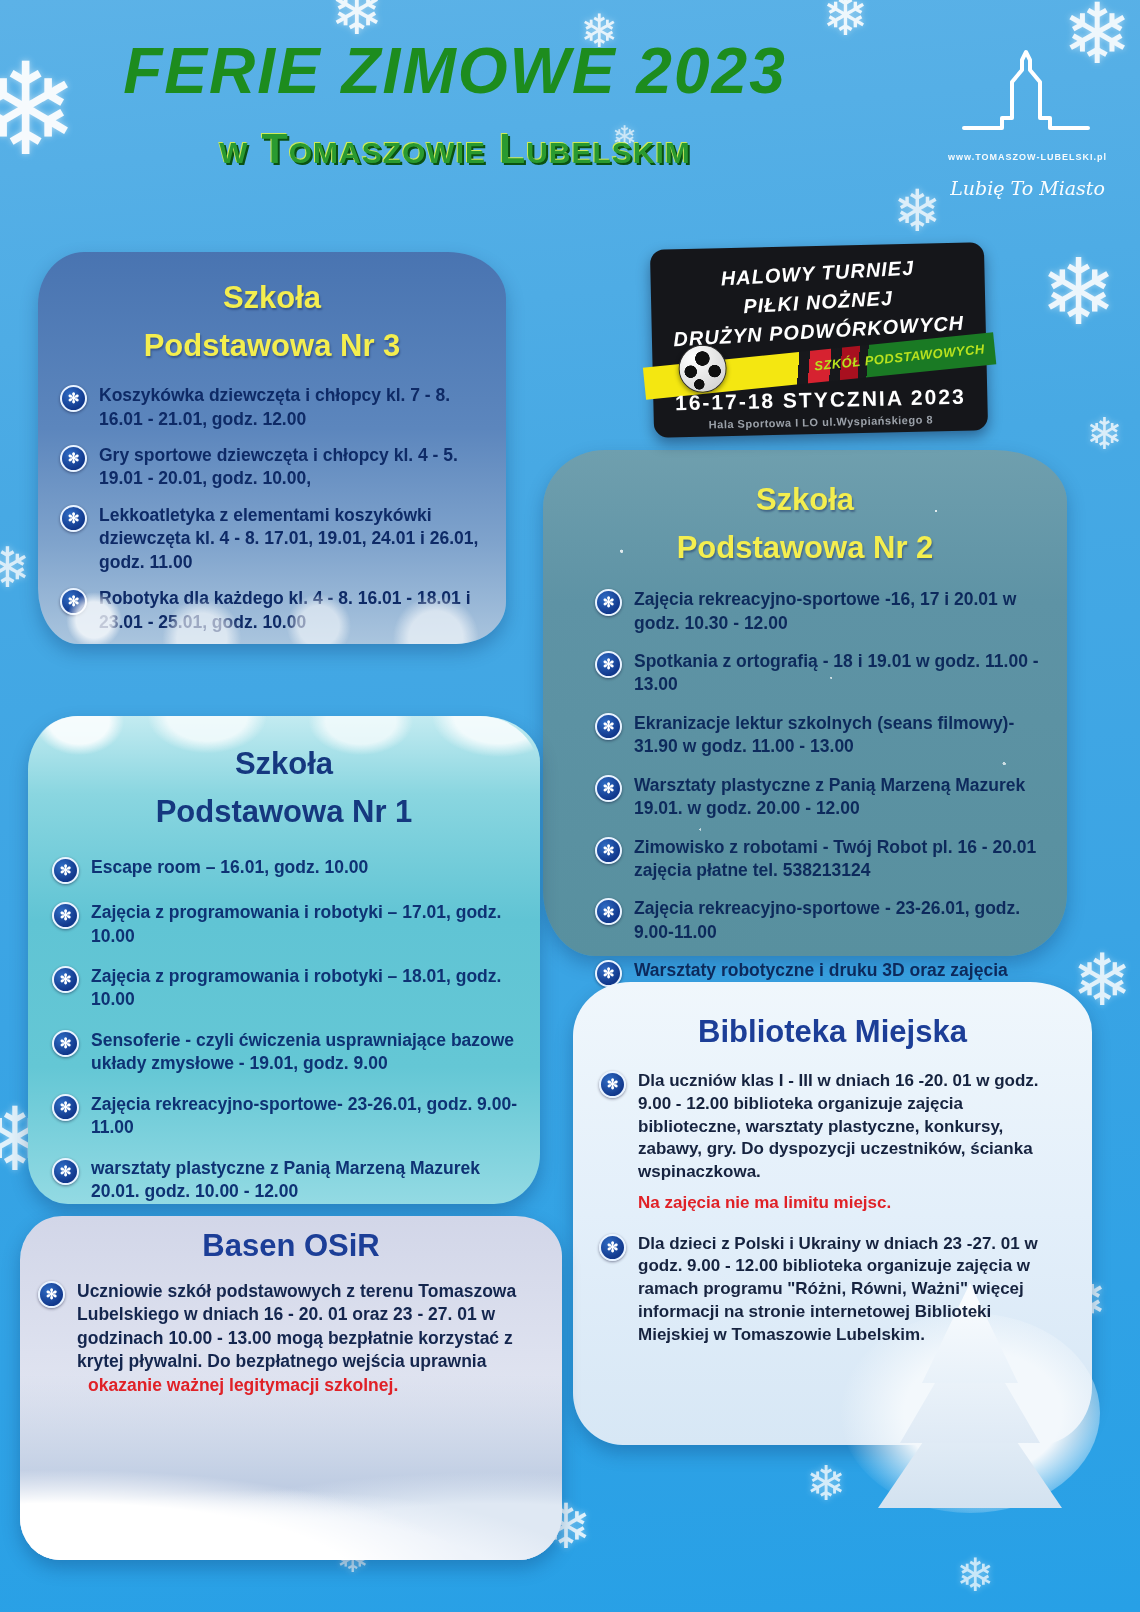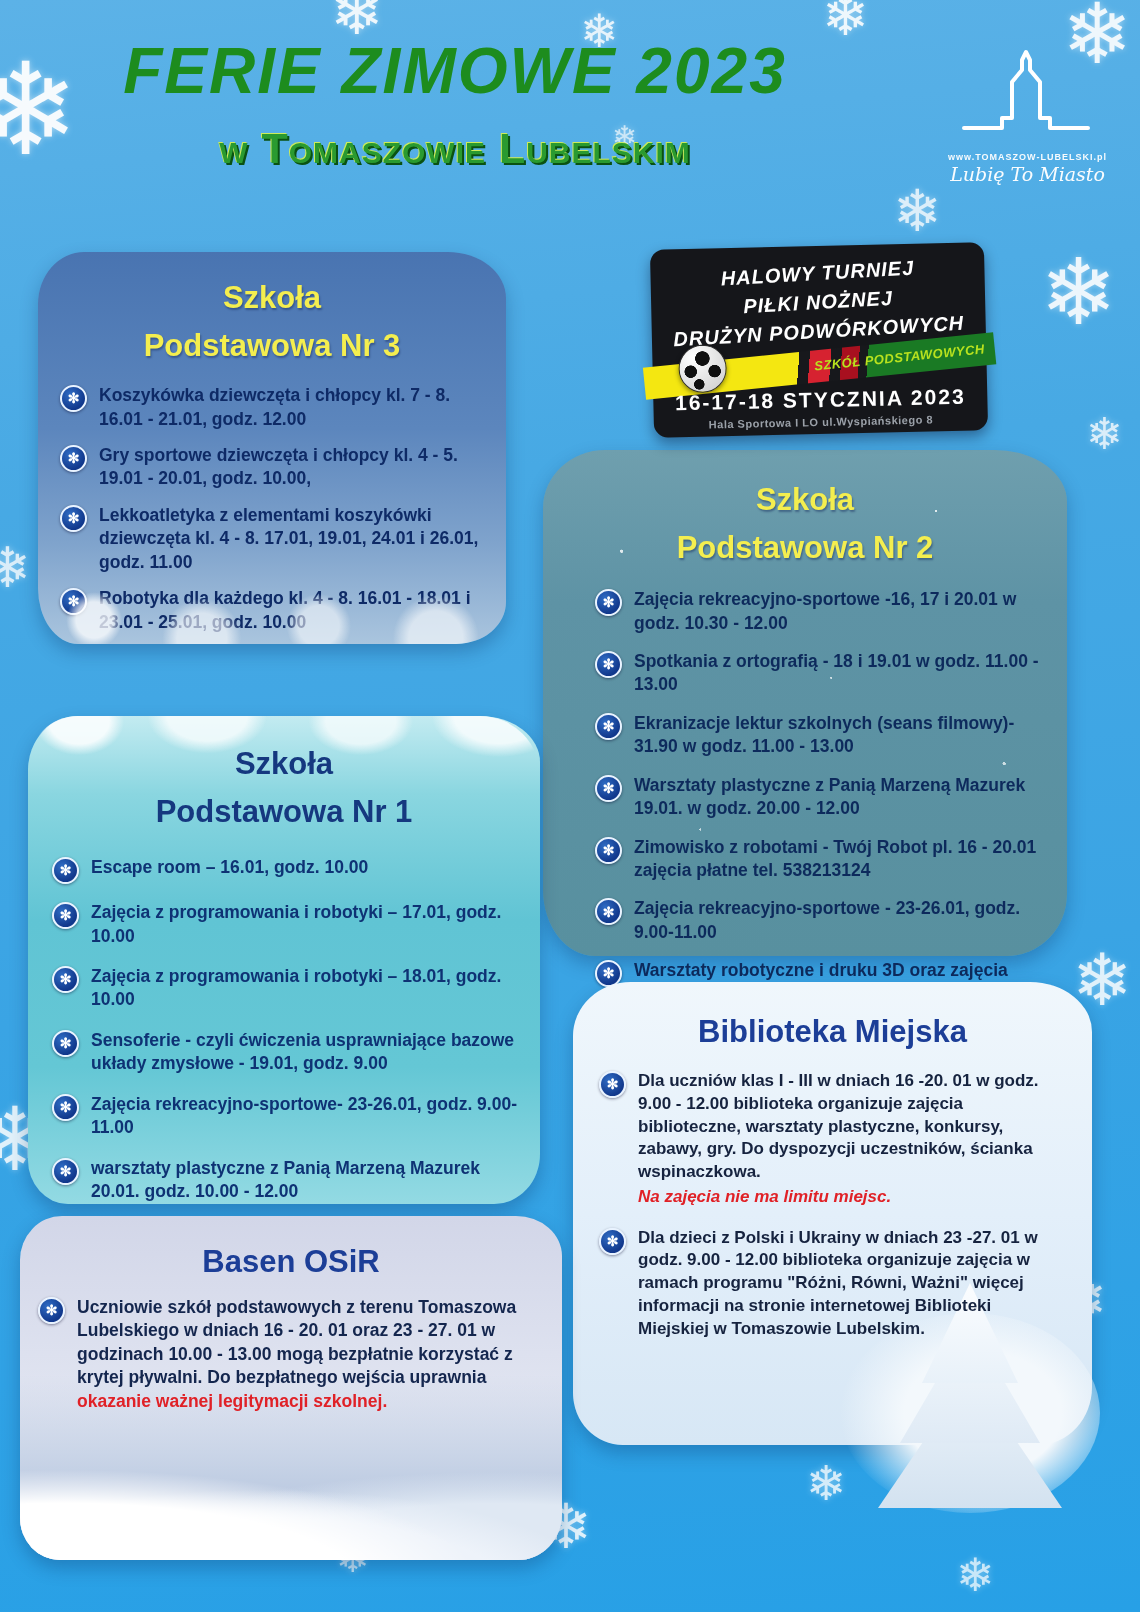--- a/index.html
+++ b/index.html
@@ -21,21 +21,21 @@
   }
   .sub-title{
     margin-top:16px; font-size:43px; font-weight:700; font-variant:small-caps;
     color:#2a9a30; letter-spacing:1px;
     text-shadow:-1px -1px 0 #cdeb5a, 2px 2px 0 #0a5212;
   }
   
   .logo{position:absolute; left:930px; top:40px; width:195px; height:150px; z-index:2; text-align:center; color:#fff;}
   .logo svg{display:block; margin:0 auto;}
   .logo-site{font-size:9px; font-weight:700; letter-spacing:1px; opacity:.95; margin-top:20px;}
-  .logo-slogan{font-family:"DejaVu Serif", serif; font-style:italic; font-size:19px; margin-top:1px; opacity:.97;}
+  .logo-slogan{font-family:"DejaVu Serif", serif; font-style:italic; font-size:19px; margin-top:15px; opacity:.97;}
   
   .card{position:absolute; z-index:2; box-shadow:0 8px 18px rgba(8,40,90,.28);}
   .card-title{text-align:center; font-weight:800; font-size:31px; line-height:1.55;}
   .yellow-title{color:#f4ee4f; text-shadow:1px 2px 2px rgba(20,40,90,.45);}
   .navy-title{color:#15387f;}
   .royal-title{color:#1c3e97;}
   .items{display:flex; flex-direction:column;}
   .item{display:flex; gap:12px; font-weight:700; font-size:17.5px; line-height:1.34;}
   .bullet{
     flex:0 0 auto; width:27px; height:27px; margin-top:1px; border-radius:50%;
@@ -122,45 +122,45 @@
   .card-sp1 .card-title{position:relative; z-index:1;}
   
   .card-bib{
     left:573px; top:982px; width:519px; height:463px;
     border-radius:58px 62px 54px 50px / 54px 50px 58px 52px;
     background:linear-gradient(180deg,#f0f7fc 0%,#e3effa 50%,#d7e7f5 100%);
     padding-top:26px; box-sizing:border-box;
   }
   .card-bib .items{gap:18px; padding:14px 28px 0 26px; position:relative; z-index:2;}
   .card-bib .item{color:#16233f; font-size:17px;}
-  .red-note{display:block; color:#e02127; margin-top:2px;font-style:italic;}
+  .red-note{display:block; color:#e02127; margin-top:8px;}
   .bib-tree{position:absolute; right:-8px; bottom:-88px; width:260px; height:310px; pointer-events:none; z-index:1;}
   .blob{position:absolute; bottom:20px; right:0; width:260px; height:200px; border-radius:50%;
         background:radial-gradient(55% 55% at 55% 50%, #f3f8fc 0 55%, rgba(243,248,252,0) 100%);}
   .tri{position:absolute; left:50%; transform:translateX(-50%); clip-path:polygon(50% 0,10% 100%,90% 100%);}
   .t1{bottom:150px; width:120px; height:100px; background:linear-gradient(180deg,#fbfdff,#e8f1f9);}
   .t2{bottom:90px;  width:175px; height:120px; background:linear-gradient(180deg,#f4f9fd,#dfeaf5);}
   .t3{bottom:25px;  width:230px; height:135px; background:linear-gradient(180deg,#eef5fb,#d3e2f0);}
   
   .card-bas{
     left:20px; top:1216px; width:542px; height:344px;
     border-radius:42px 46px 44px 40px / 44px 40px 46px 42px;
     background:linear-gradient(180deg,#d2d6e8 0%,#dde1ef 40%,#edf0f7 100%);
-    padding-top:22px; box-sizing:border-box; overflow:hidden;
+    padding-top:6px; box-sizing:border-box; overflow:hidden;
   }
   .snow-strip{position:absolute; left:0; right:0; bottom:0; height:185px; z-index:0;
     background:
       radial-gradient(120% 95% at 8% 112%, #ffffff 0 45%, rgba(255,255,255,0) 64%),
       radial-gradient(95% 85% at 45% 118%, #eef3fa 0 48%, rgba(238,243,250,0) 66%),
       radial-gradient(115% 90% at 88% 110%, #dfe8f3 0 45%, rgba(223,232,243,0) 64%),
       linear-gradient(180deg, rgba(210,220,238,0) 0%, #c2cfe4 55%, #a9bbd8 100%);
   }
   .card-bas .items{position:relative; z-index:2; padding:10px 24px 0 18px;}
   .card-bas .item{color:#14264e; font-size:17.5px;}
-  .red-inline{color:#e02127;}
+  .red-inline{color:#e02127;margin-left:11px;}
   .block-seg{display:block;}
 </style>
 </head>
 <body>
 
 <div class="poster">
 
   <span class="flake" style="left:-28px;top:46px;font-size:128px;opacity:.95">❄</span>
   <span class="flake" style="left:330px;top:-20px;font-size:64px;opacity:.9">❄</span>
   <span class="flake" style="left:580px;top:8px;font-size:46px;opacity:.85">❄</span>

